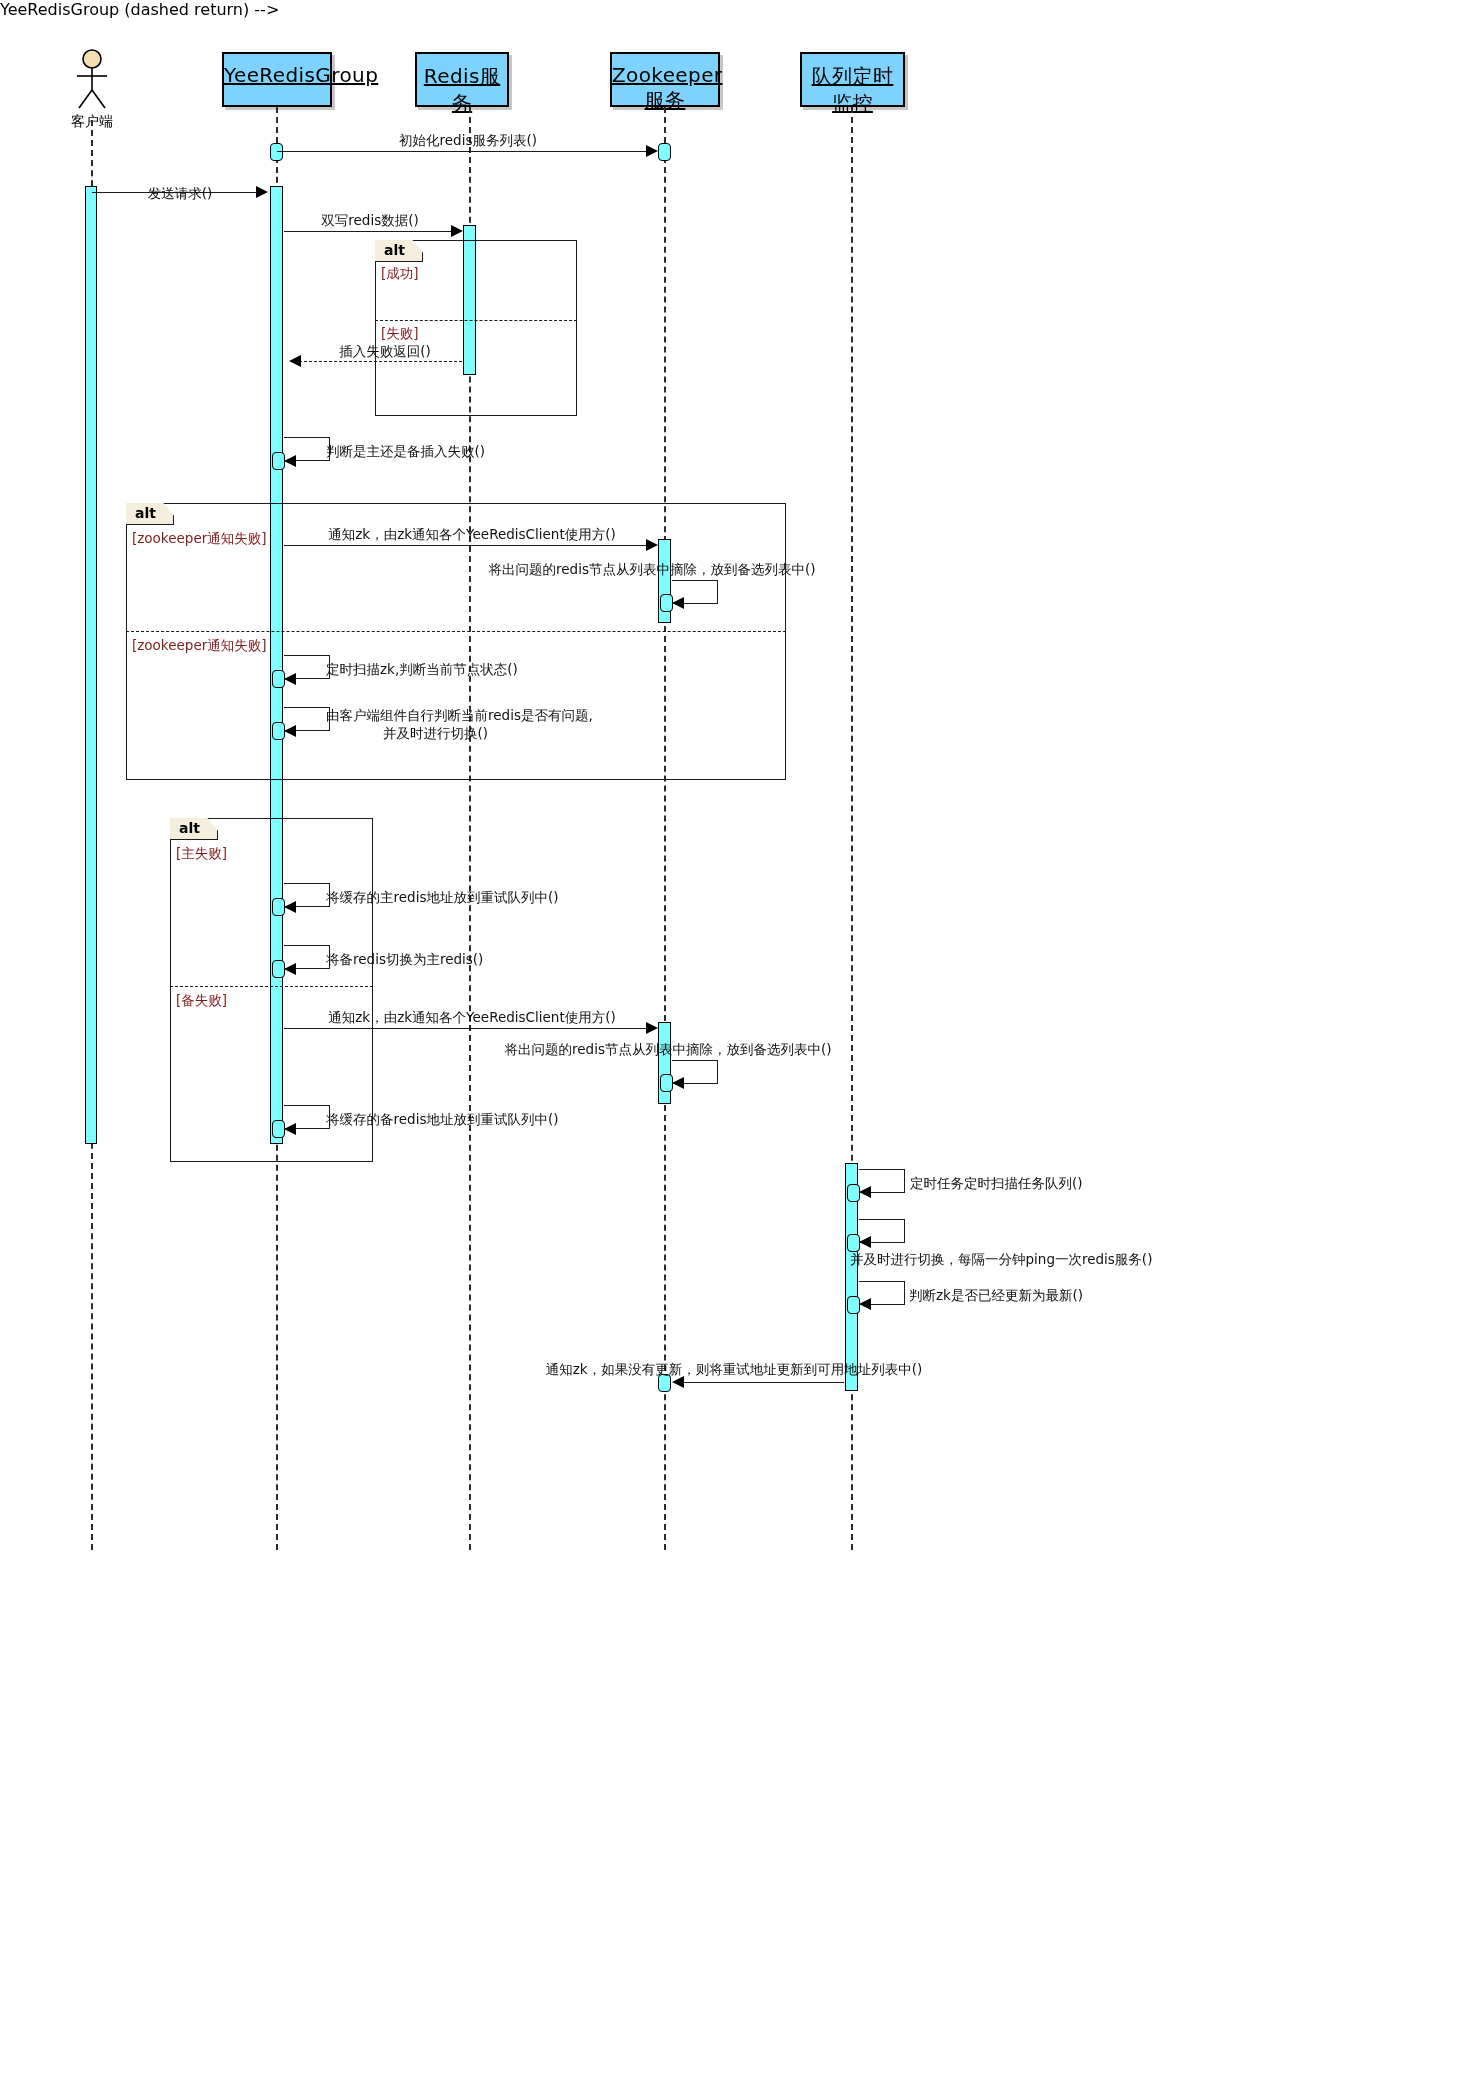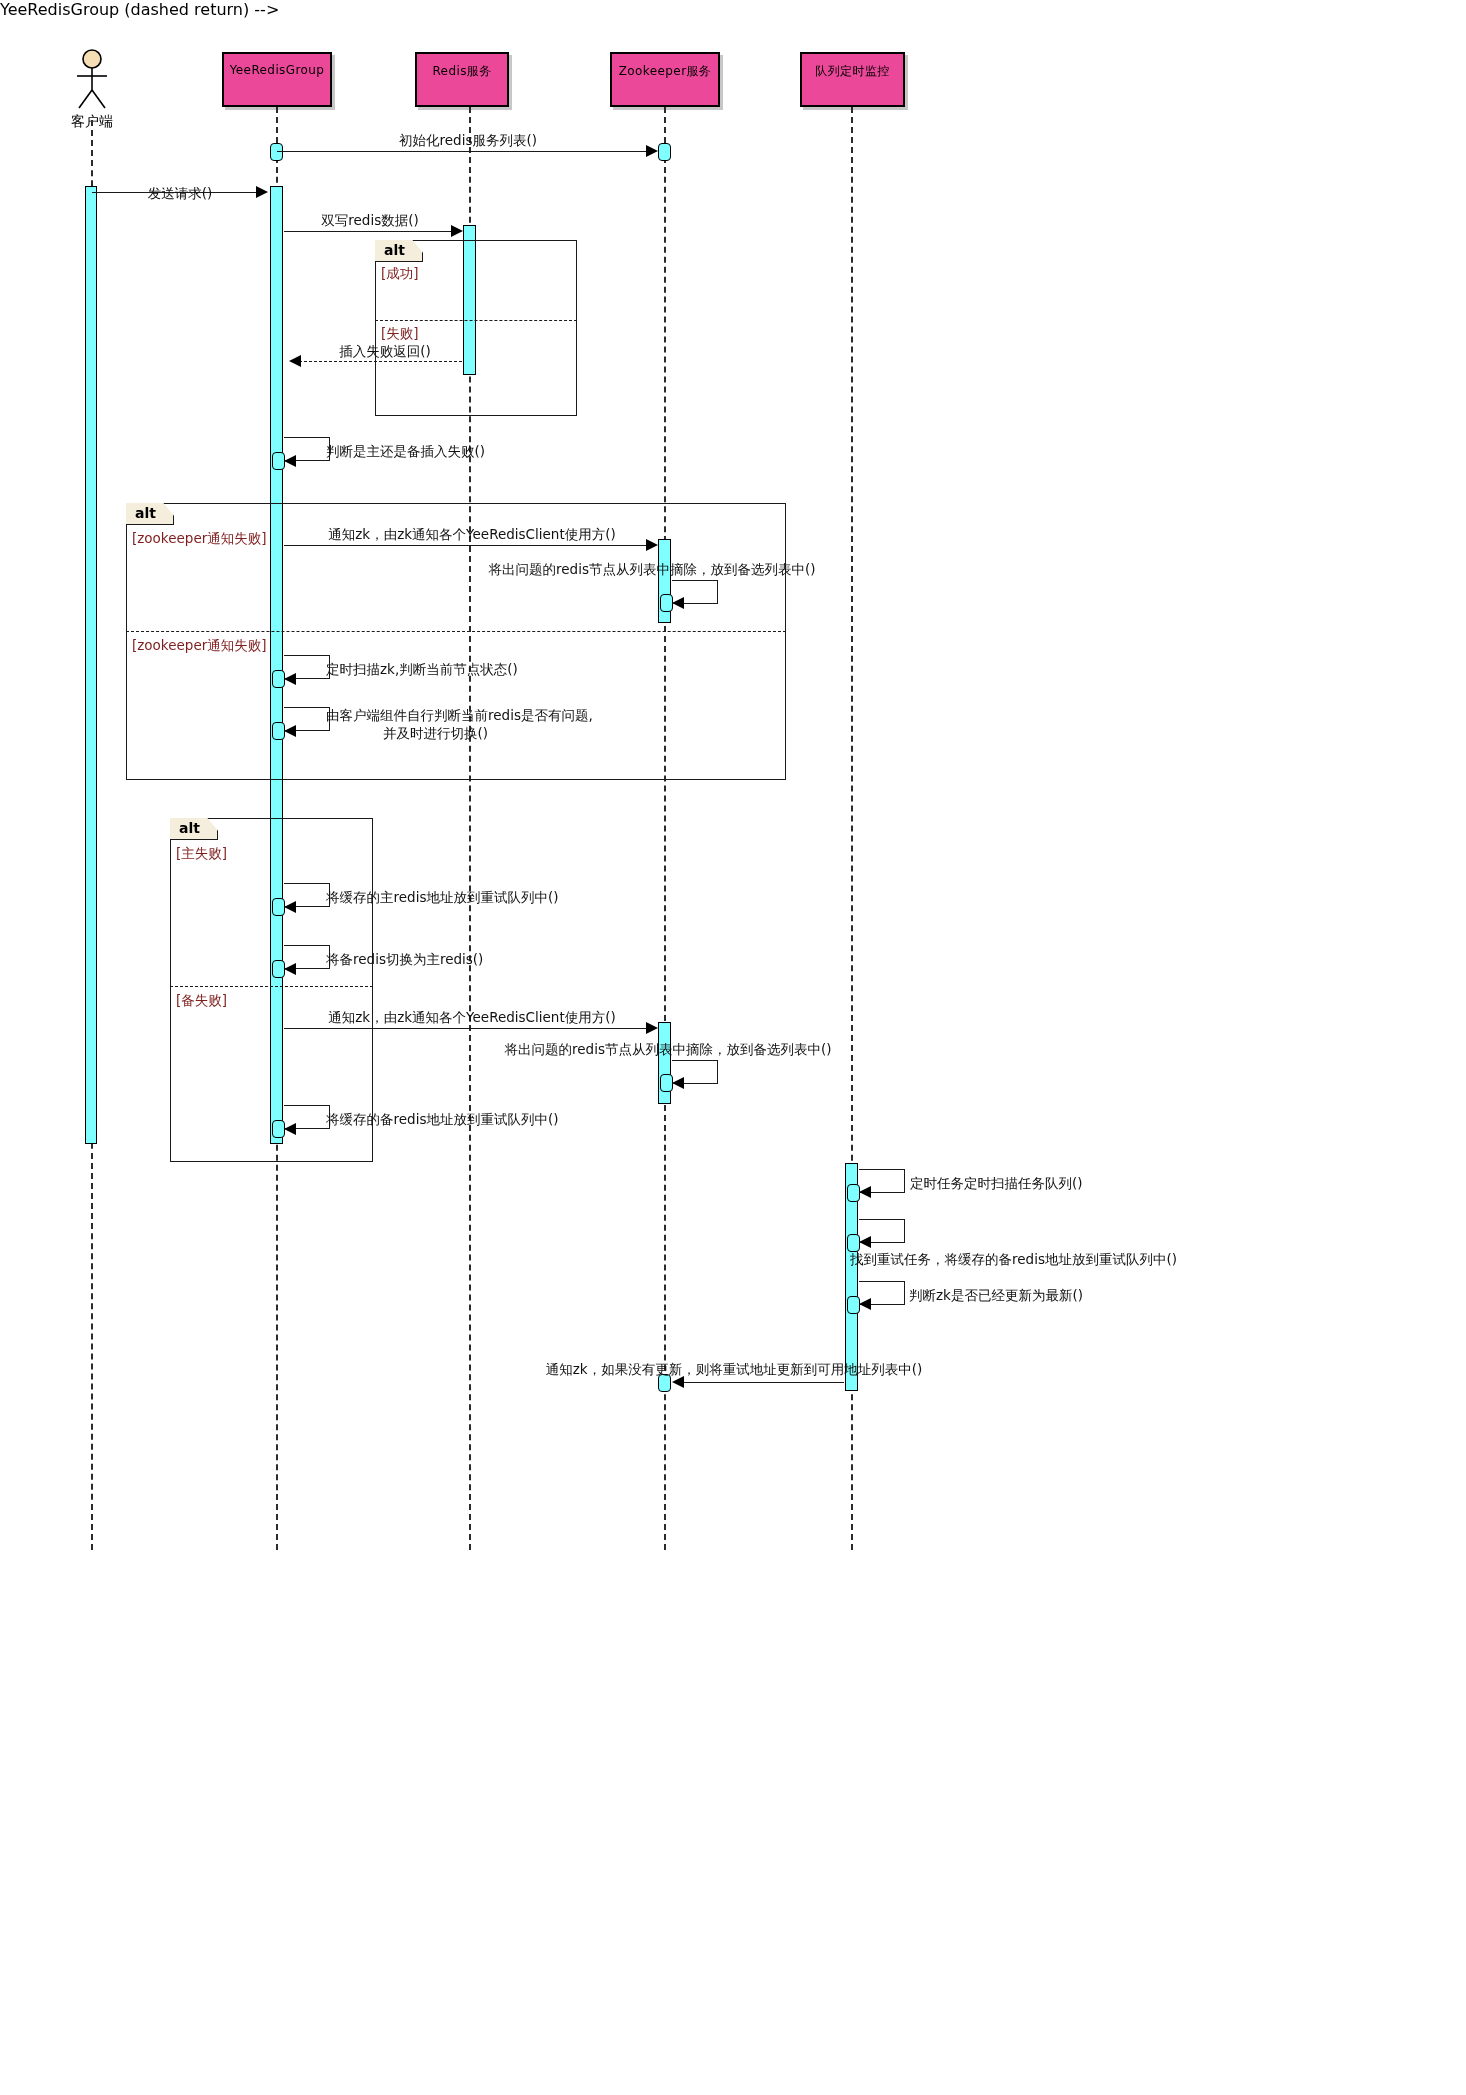--- a/index.html
+++ b/index.html
@@ -14,28 +14,29 @@
     position: relative;
     width: 1466px;
     height: 2095px;
     overflow: hidden;
     background: #ffffff;
   }
   
   .participant {
     position: absolute;
     box-sizing: border-box;
-    background: #ec4899;
+    background: #7dd3fc;
     border: 2px solid #000000;
     box-shadow: 3px 3px 0 rgba(0,0,0,0.22);
     text-align: center;
-    font-size: 12px;
+    font-size: 20px;
     color: #000000;
     padding-top: 9px;
     letter-spacing: 0.4px;
+    text-decoration: underline;
   }
   
   .actor {
     position: absolute;
   }
   .actor-label {
     position: absolute;
     text-align: center;
     font-size: 14px;
     color: #000;
@@ -295,21 +296,21 @@
   <div class="msg-text" style="left:326px; top:1110px;">将缓存的备redis地址放到重试队列中()</div>
 
   
   <div class="selfmsg" style="left:859px; top:1169px; width:46px; height:24px;"></div>
   <div class="arrow-l" style="left:859px; top:1186px;"></div>
   <div class="msg-text" style="left:910px; top:1174px;">定时任务定时扫描任务队列()</div>
 
   
   <div class="selfmsg" style="left:859px; top:1219px; width:46px; height:24px;"></div>
   <div class="arrow-l" style="left:859px; top:1236px;"></div>
-  <div class="msg-text" style="left:850px; top:1250px;">找到重试任务，将缓存的备redis地址放到重试队列中()</div>
+  <div class="msg-text" style="left:850px; top:1250px;">并及时进行切换，每隔一分钟ping一次redis服务()</div>
 
   
   <div class="selfmsg" style="left:859px; top:1281px; width:46px; height:24px;"></div>
   <div class="arrow-l" style="left:859px; top:1298px;"></div>
   <div class="msg-text" style="left:909px; top:1286px;">判断zk是否已经更新为最新()</div>
 
   
   <div class="msg-line" style="left:684px; top:1382px; width:160px;"></div>
   <div class="arrow-l" style="left:672px; top:1376px;"></div>
   <div class="msg-text center" style="left:734px; top:1360px;">通知zk，如果没有更新，则将重试地址更新到可用地址列表中()</div>

